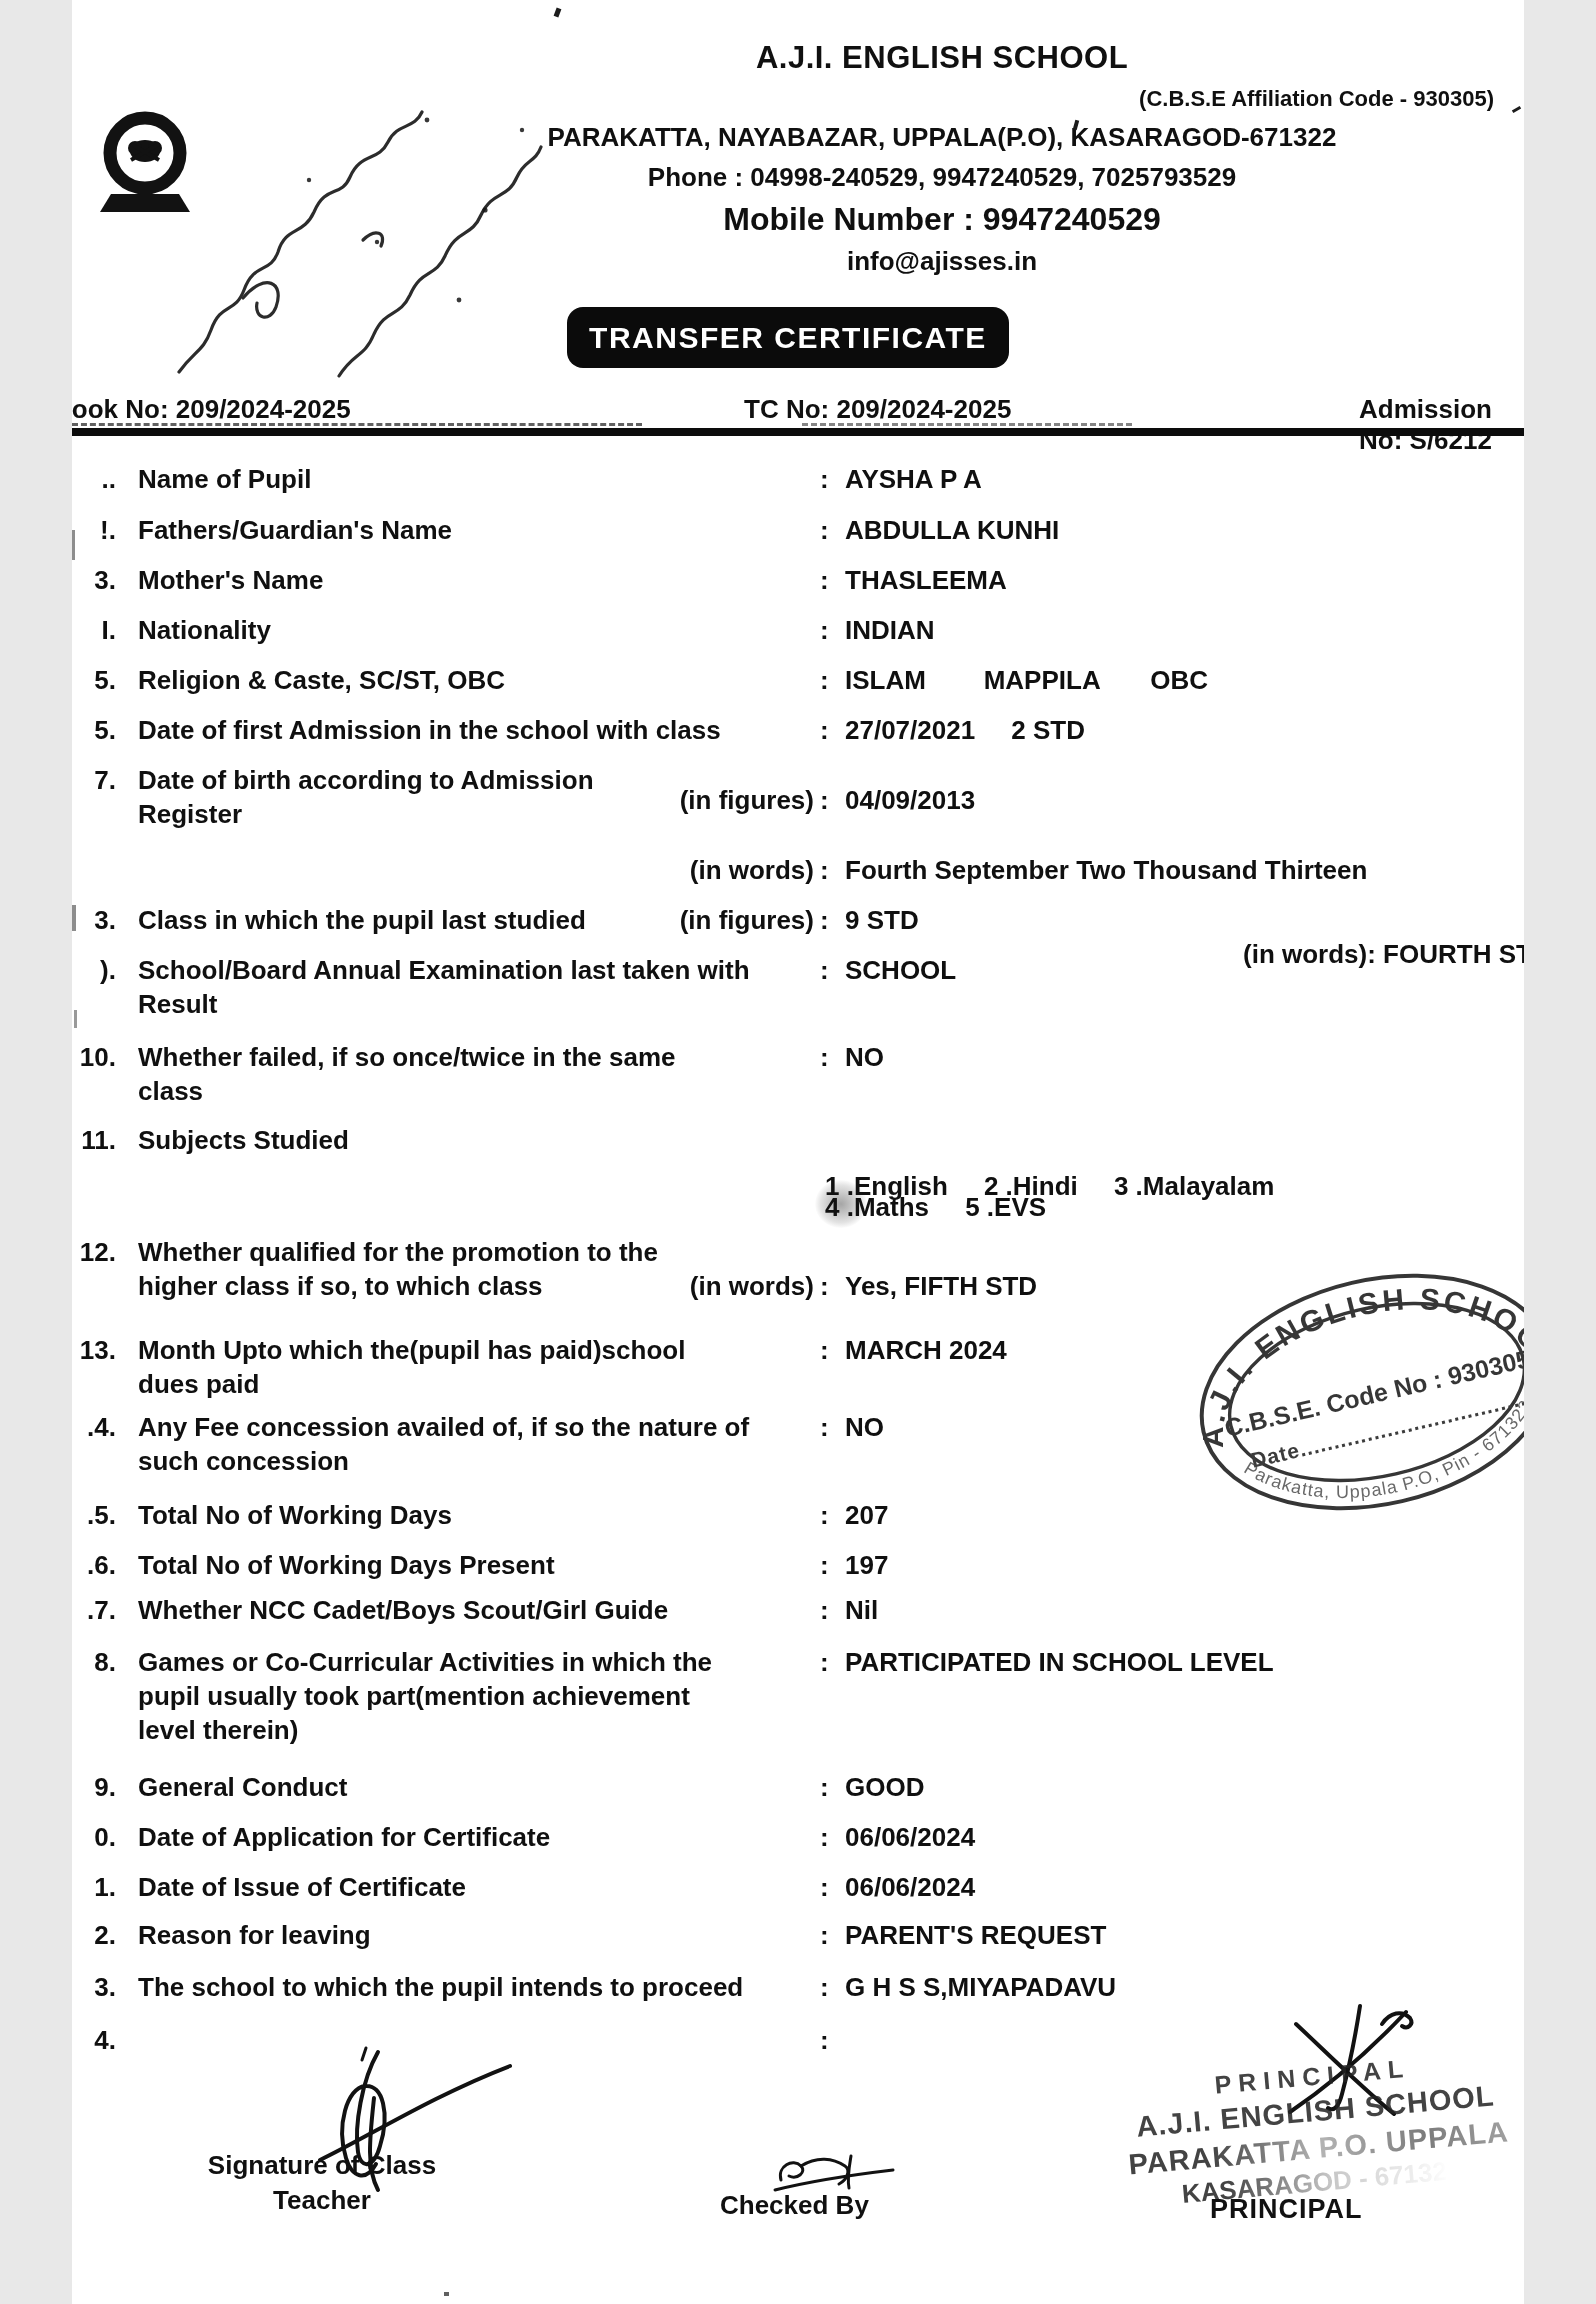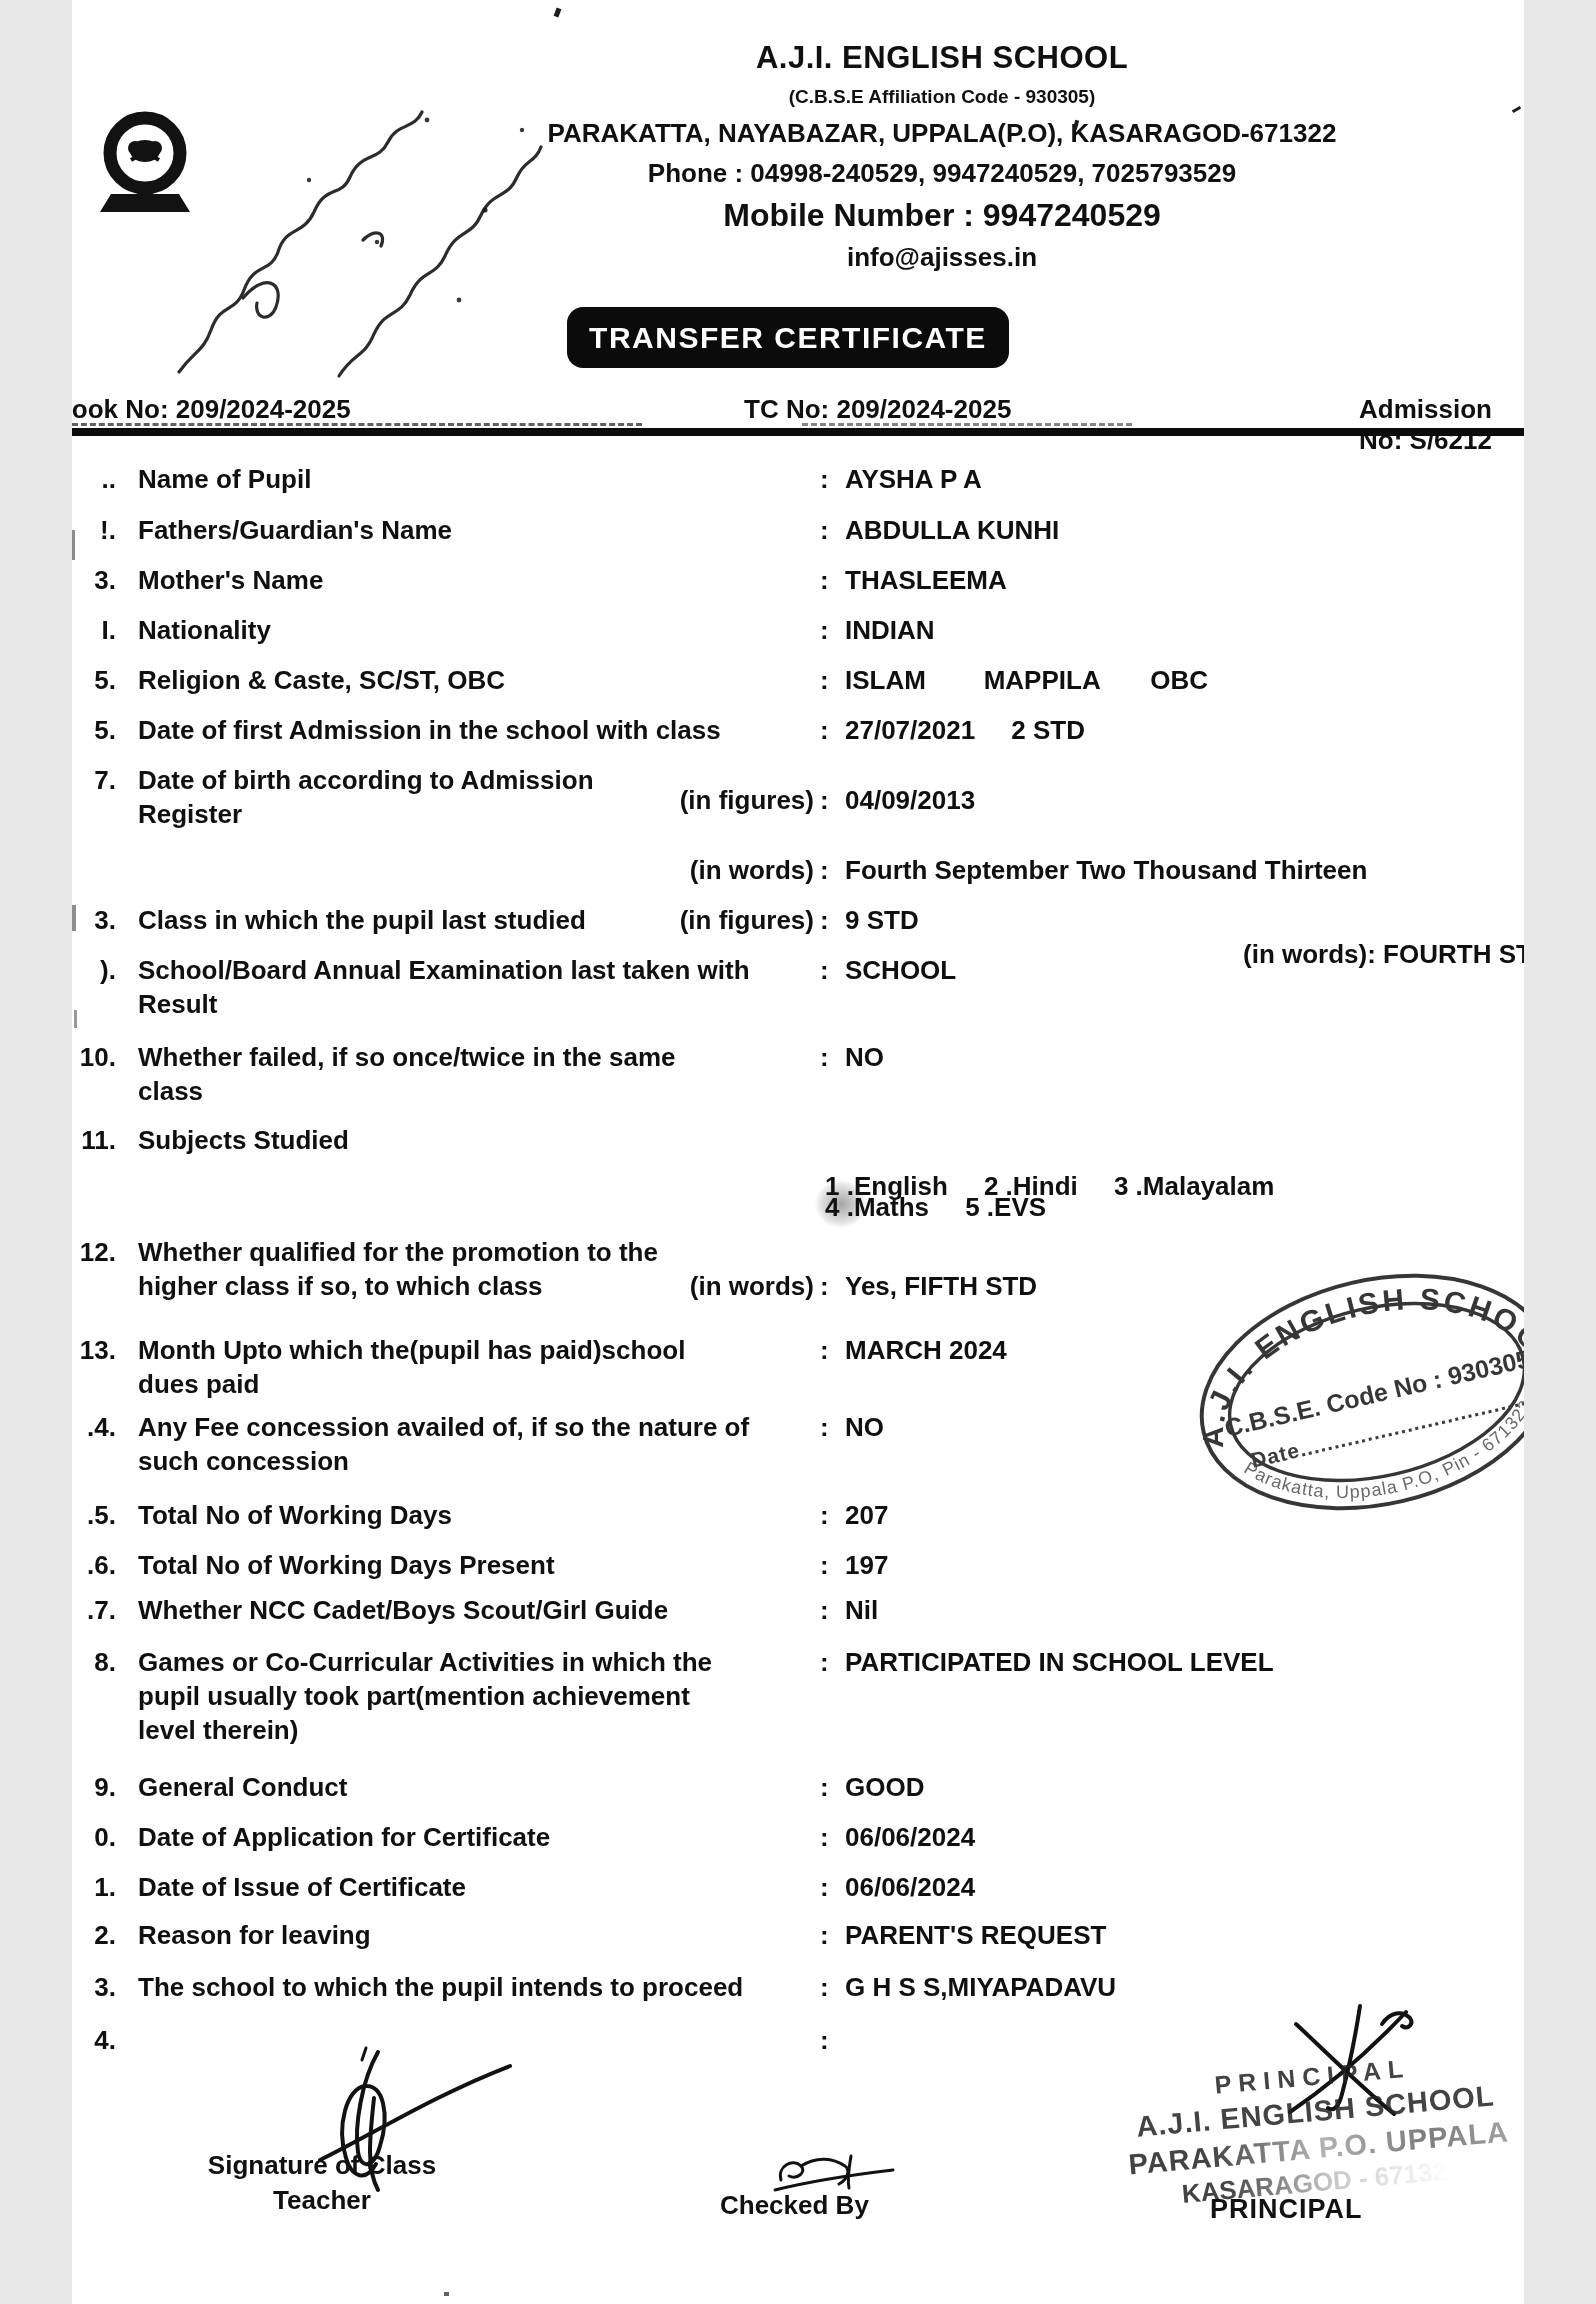--- a/index.html
+++ b/index.html
@@ -4,21 +4,21 @@
 <style>
   html,body{margin:0;padding:0;background:#e8e8e8;}
   .page{
     position:relative;width:1452px;height:2304px;margin:0 auto;
     background:#ffffff;overflow:hidden;
     font-family:"Liberation Sans",sans-serif;color:#101010;
   }
   
   .header{position:absolute;left:318px;top:40px;width:1104px;text-align:center;}
   .school-name{font-size:31px;font-weight:800;letter-spacing:.5px;line-height:36px;}
-  .affil{font-size:19px;font-weight:700;margin-top:10px;}
+  .affil{font-size:22px;font-weight:700;margin-top:10px;text-align:right;}
   .addr{font-size:26px;font-weight:700;margin-top:10px;}
   .phone{font-size:26px;font-weight:700;margin-top:9px;}
   .mobile{font-size:32px;font-weight:700;margin-top:8px;}
   .email{font-size:26px;font-weight:600;margin-top:8px;}
   
   .banner{
     position:absolute;left:495px;top:307px;width:442px;height:61px;
     background:#0b0b0b;border-radius:16px;color:#fff;
     font-size:30px;font-weight:600;letter-spacing:1.5px;
     text-align:center;line-height:61px;

